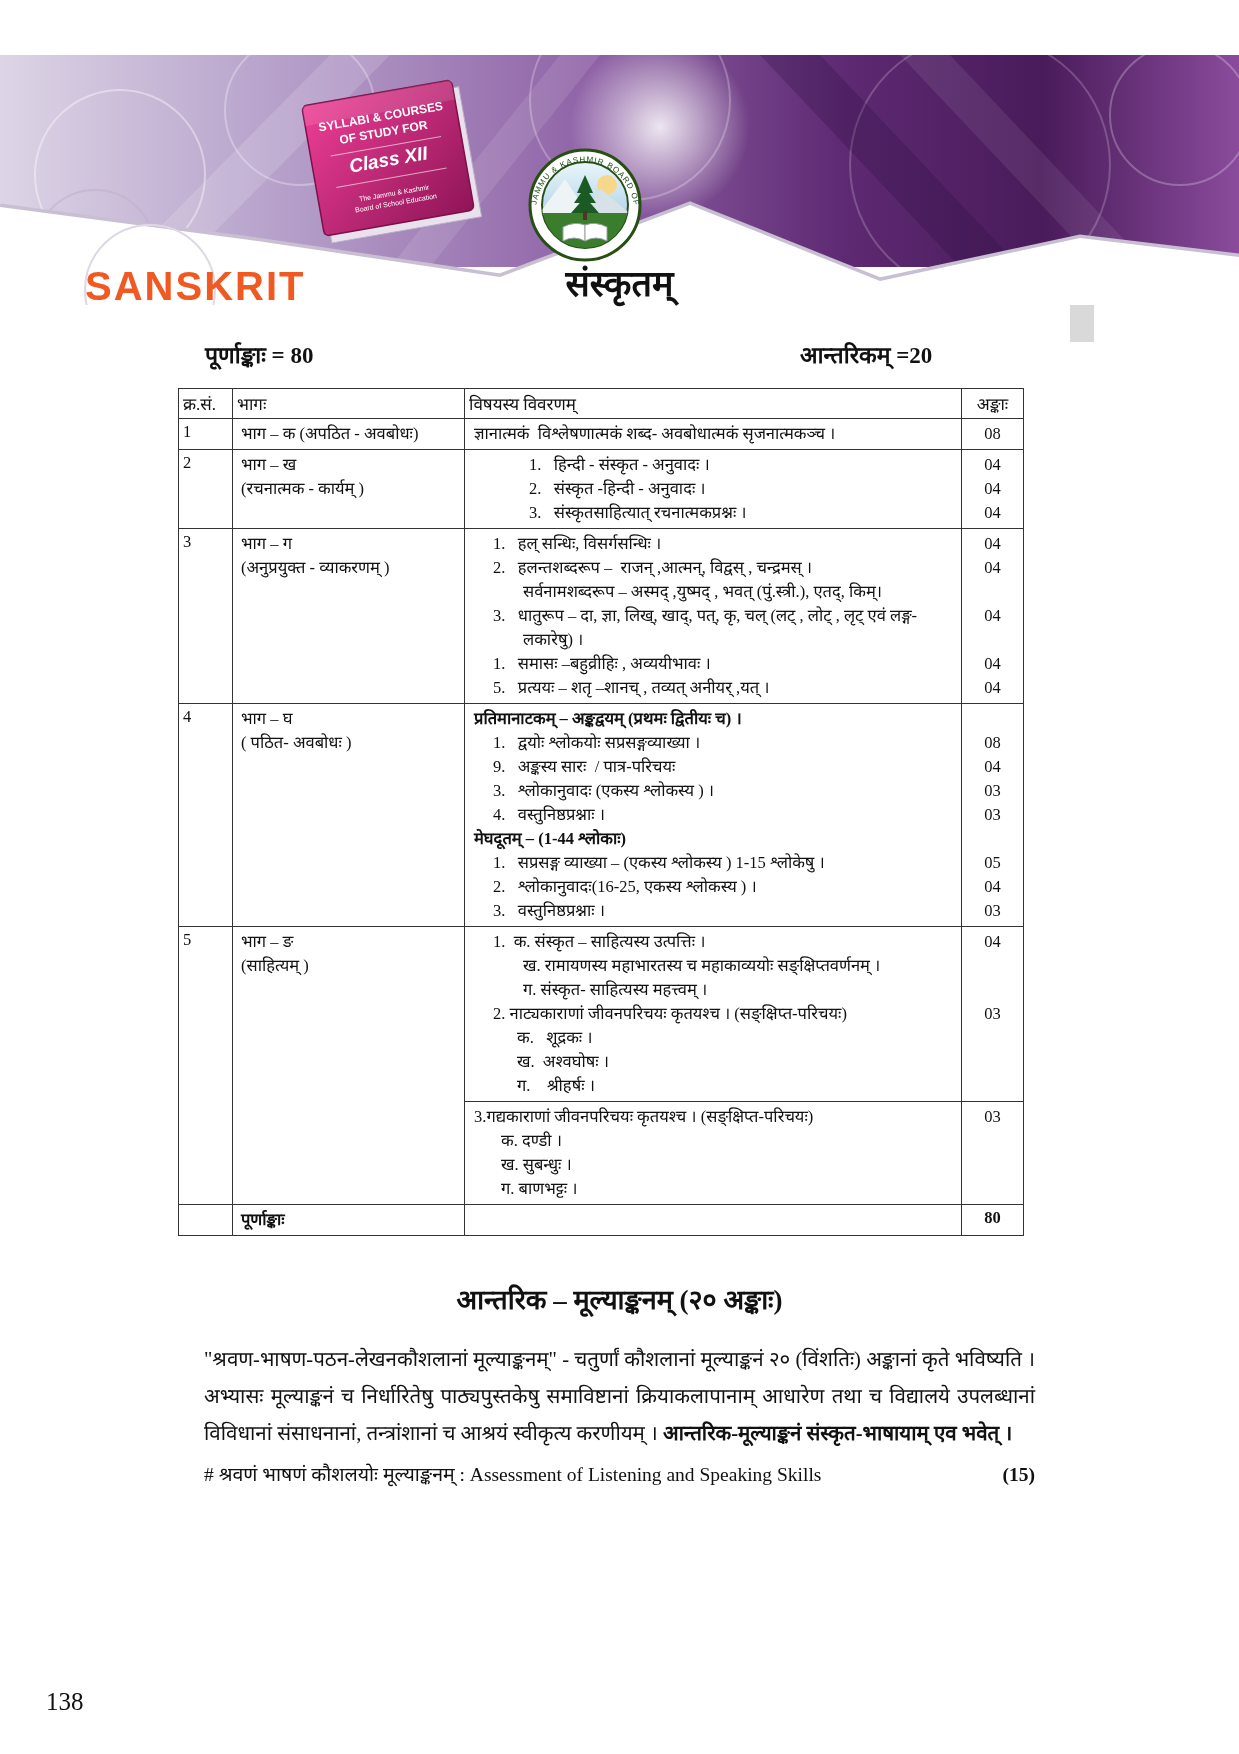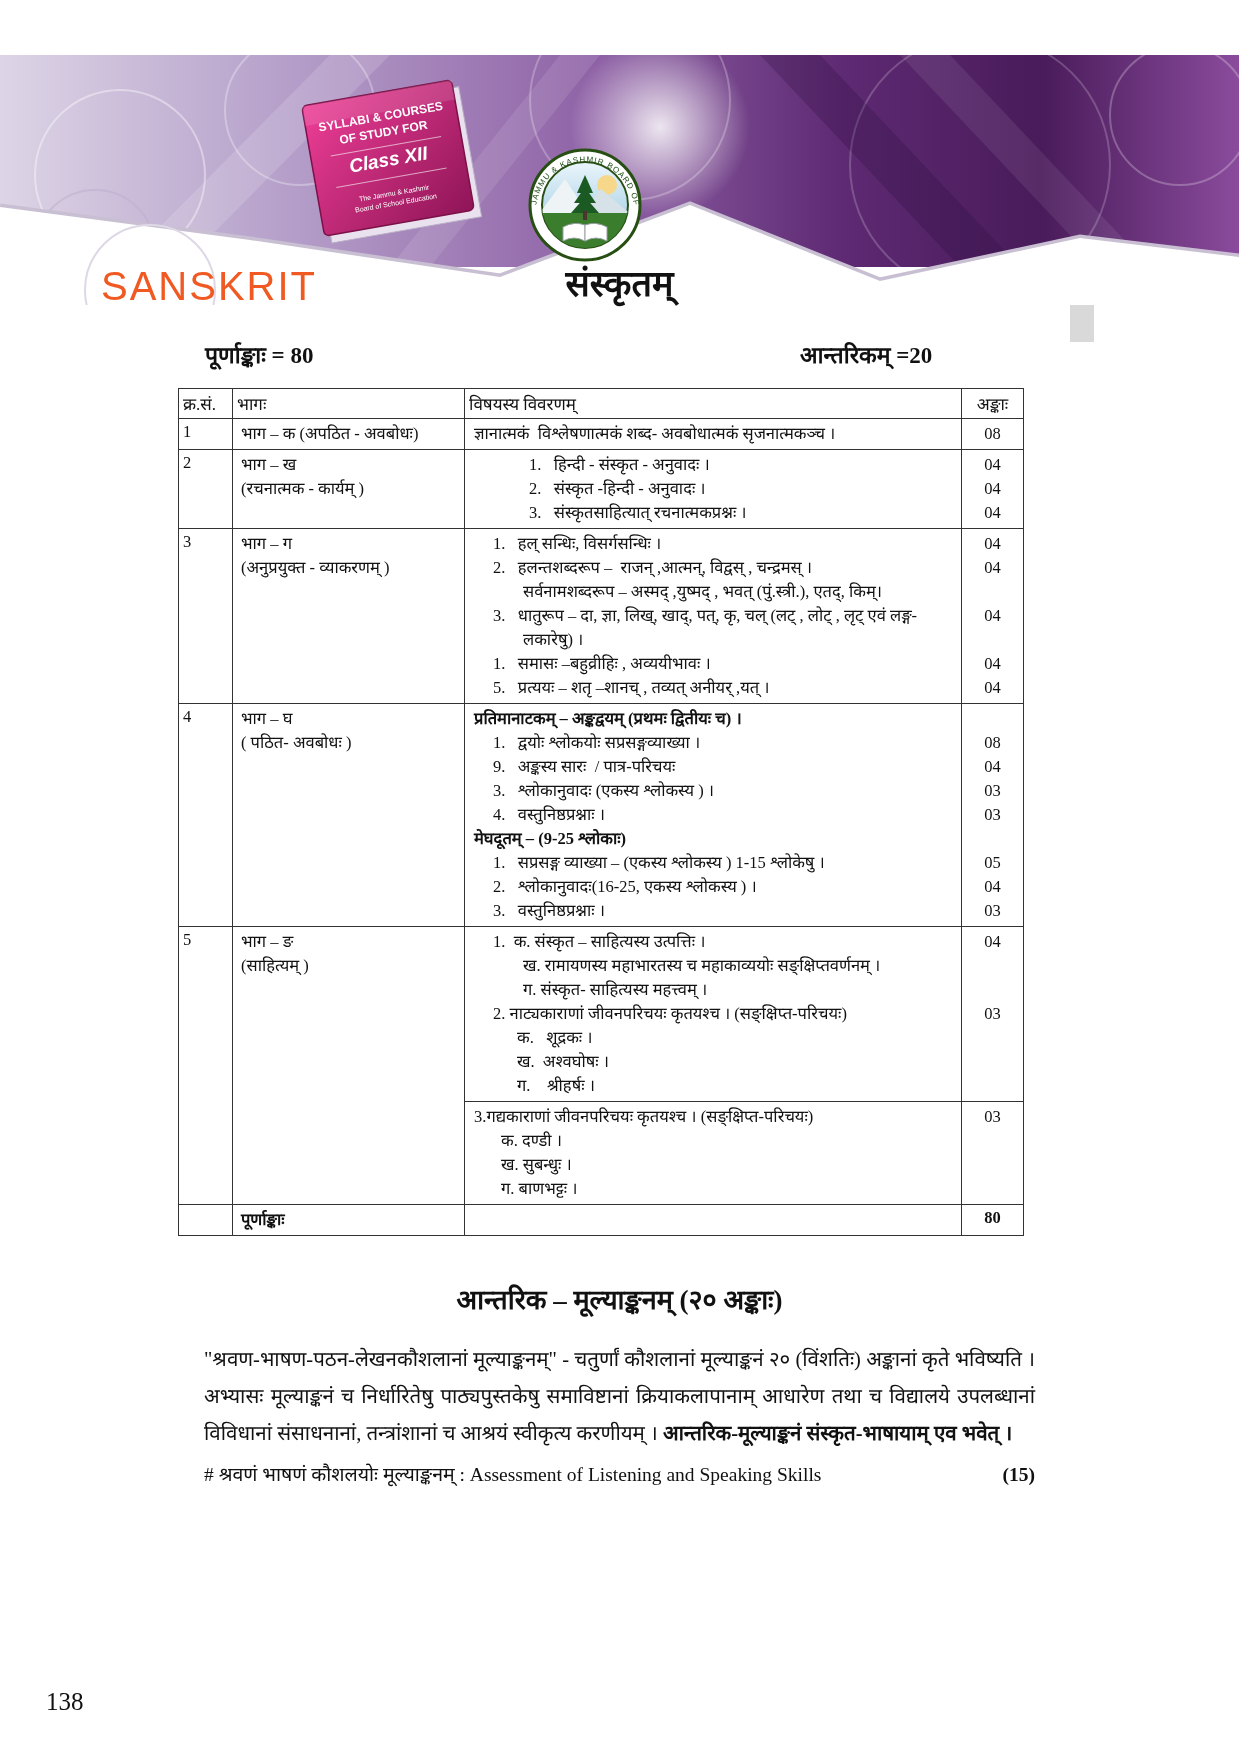--- a/index.html
+++ b/index.html
@@ -8,23 +8,23 @@
     position:relative; width:1239px; height:1754px; background:#fff;
     overflow:hidden; color:#111;
     font-family:"Liberation Serif","DejaVu Serif",serif;
   }
   
   .banner { position:absolute; top:55px; left:0; width:1239px; height:250px; z-index:1; }
   .side-mark { position:absolute; top:302px; left:1070px; width:24px; height:40px; background:#d9d9d9; z-index:0; }
   
   .title-row { position:absolute; top:258px; left:0; width:100%; height:64px; z-index:3; }
   .subject-en {
-    position:absolute; left:101px; top:6px;
+    position:absolute; left:85px; top:6px;
     font-family:"Liberation Sans","DejaVu Sans",sans-serif;
-    font-weight:normal; font-size:40px; letter-spacing:2px; color:#f05a22;
+    font-weight:bold; font-size:40px; letter-spacing:2px; color:#f05a22;
   }
   .subject-sa { position:absolute; left:0; top:0; width:100%; text-align:center; font-size:36px; font-weight:bold; }
   .marks-row { position:absolute; top:338px; left:0; width:100%; height:40px; font-size:23px; font-weight:bold; z-index:3; }
   .total-marks { position:absolute; left:205px; }
   .internal-marks { position:absolute; left:800px; }
   
   .content { position:absolute; top:388px; left:0; width:100%; z-index:2; }
   table.syllabus { border-collapse:collapse; margin-left:178px; width:845px; table-layout:fixed; font-size:16.5px; }
   .syllabus col.w-sn { width:54px; } .syllabus col.w-part { width:232px; }
   .syllabus col.w-desc { width:497px; } .syllabus col.w-marks { width:62px; }
@@ -231,21 +231,21 @@
             <td class="c-part" rowspan="1">
               <div class="pline">भाग – घ</div>
               <div class="pline">( पठित- अवबोधः )</div>
             </td>
             <td class="c-desc">
               <div class="ln ln-head">प्रतिमानाटकम् – अङ्कद्वयम् (प्रथमः द्वितीयः च) ।</div>
               <div class="ln ln-num">1.   द्वयोः श्लोकयोः सप्रसङ्गव्याख्या ।</div>
               <div class="ln ln-num">9.   अङ्कस्य सारः  / पात्र-परिचयः</div>
               <div class="ln ln-num">3.   श्लोकानुवादः (एकस्य श्लोकस्य ) ।</div>
               <div class="ln ln-num">4.   वस्तुनिष्ठप्रश्नाः ।</div>
-              <div class="ln ln-head">मेघदूतम् – (9-25 श्लोकाः)</div>
+              <div class="ln ln-head">मेघदूतम् – (1-44 श्लोकाः)</div>
               <div class="ln ln-num">1.   सप्रसङ्ग व्याख्या – (एकस्य श्लोकस्य ) 1-15 श्लोकेषु ।</div>
               <div class="ln ln-num">2.   श्लोकानुवादः(16-25, एकस्य श्लोकस्य ) ।</div>
               <div class="ln ln-num">3.   वस्तुनिष्ठप्रश्नाः ।</div>
             </td>
             <td class="c-marks">
               <div class="ln mk">&nbsp;</div>
               <div class="ln mk">08</div>
               <div class="ln mk">04</div>
               <div class="ln mk">03</div>
               <div class="ln mk">03</div>

